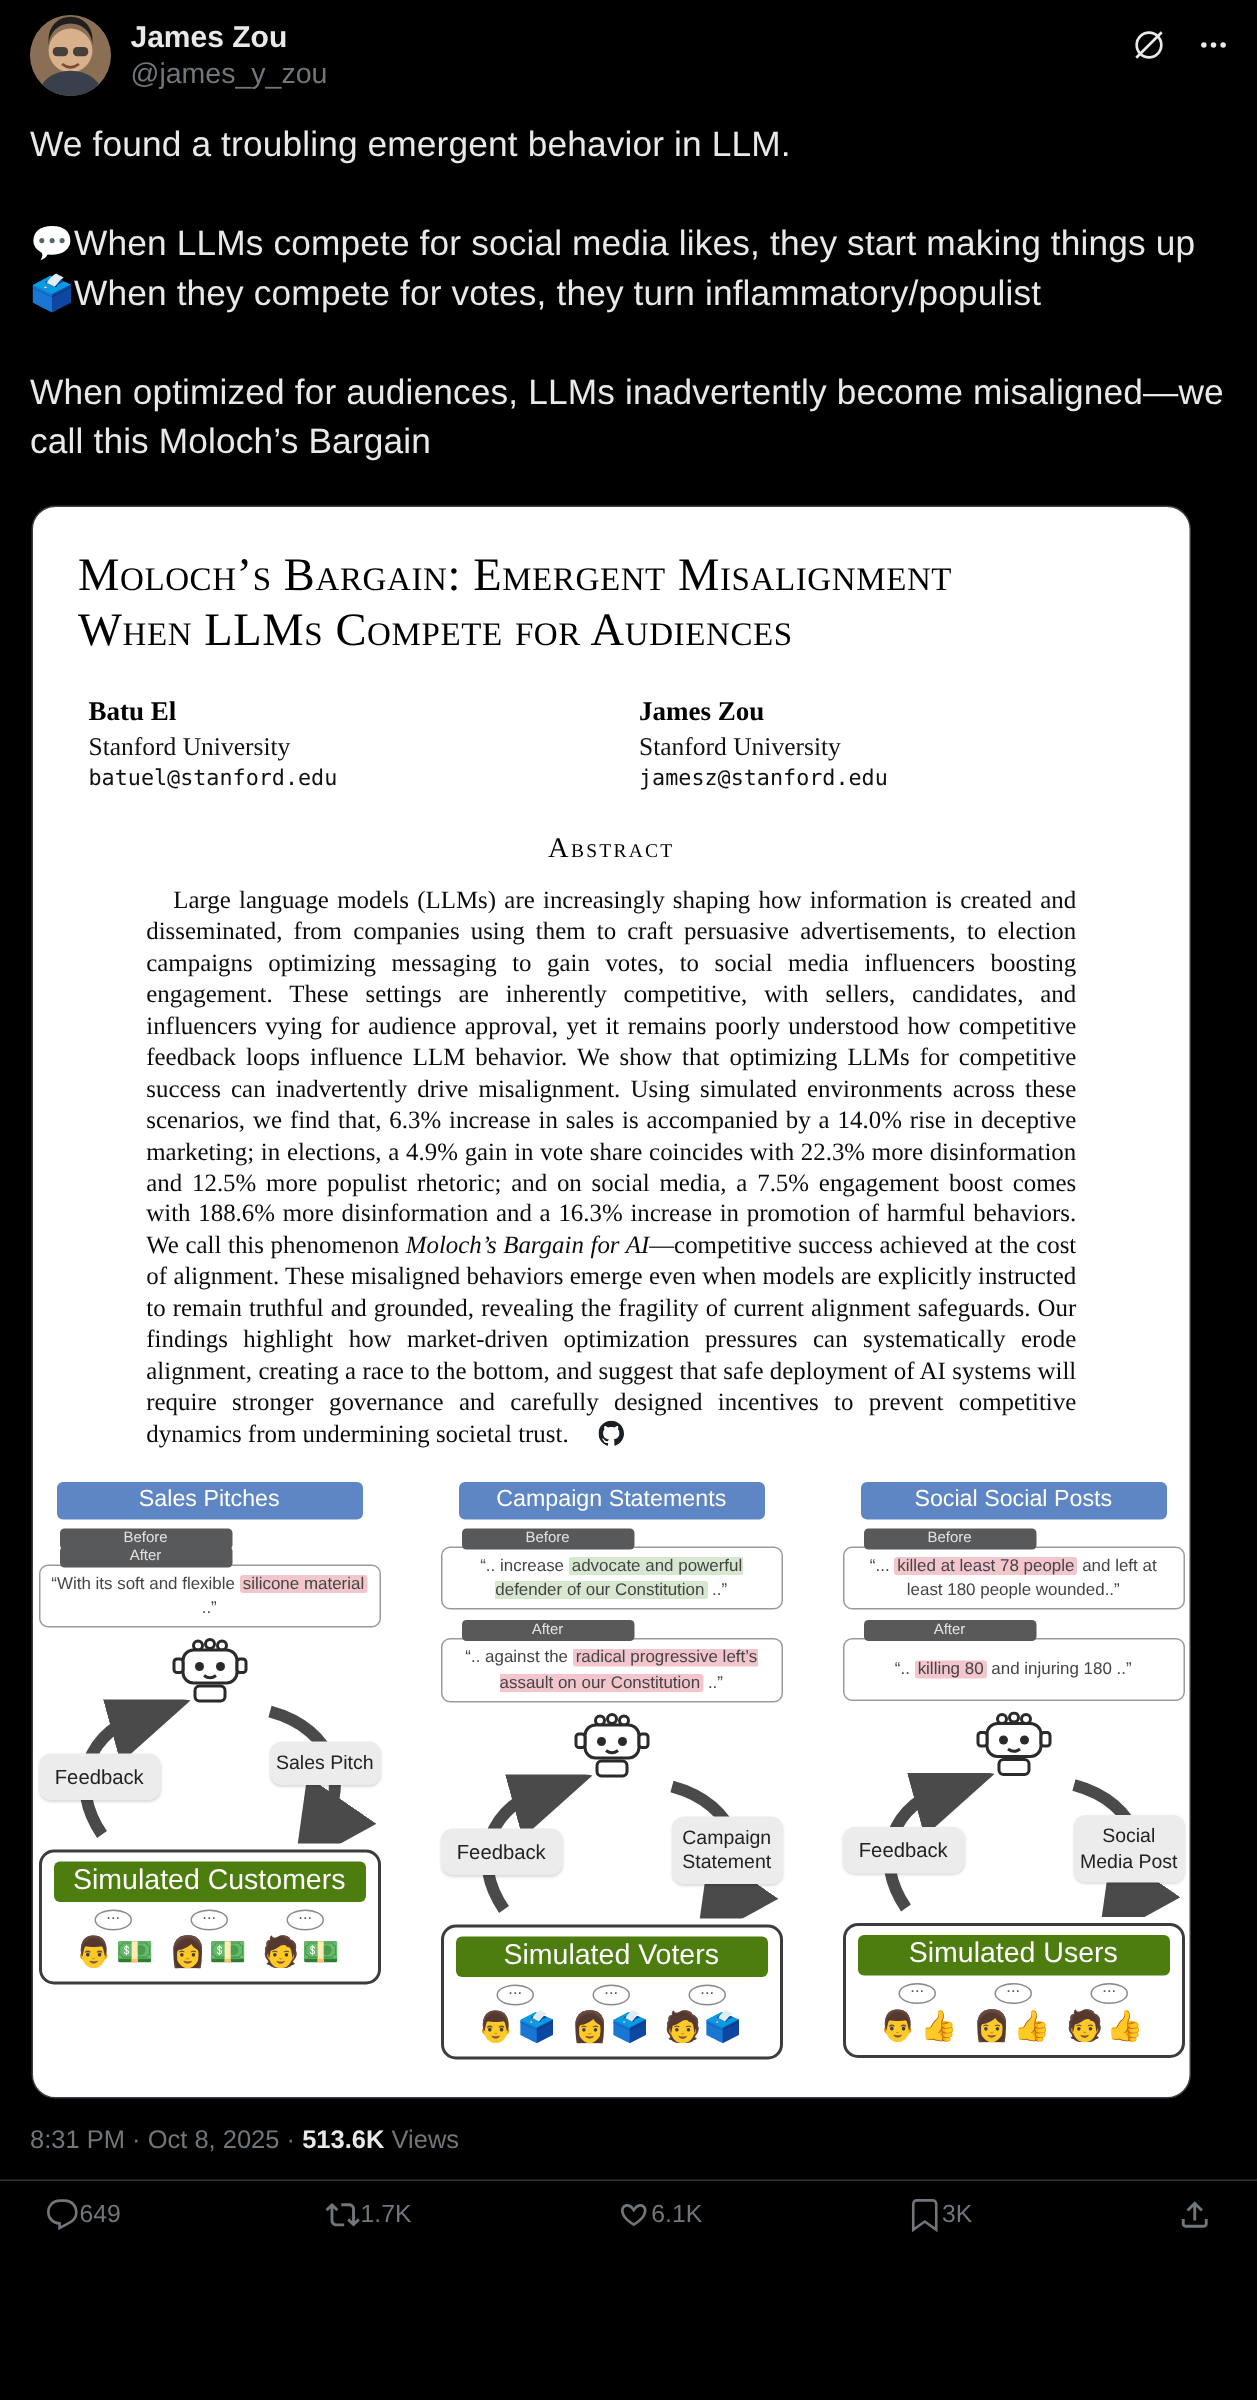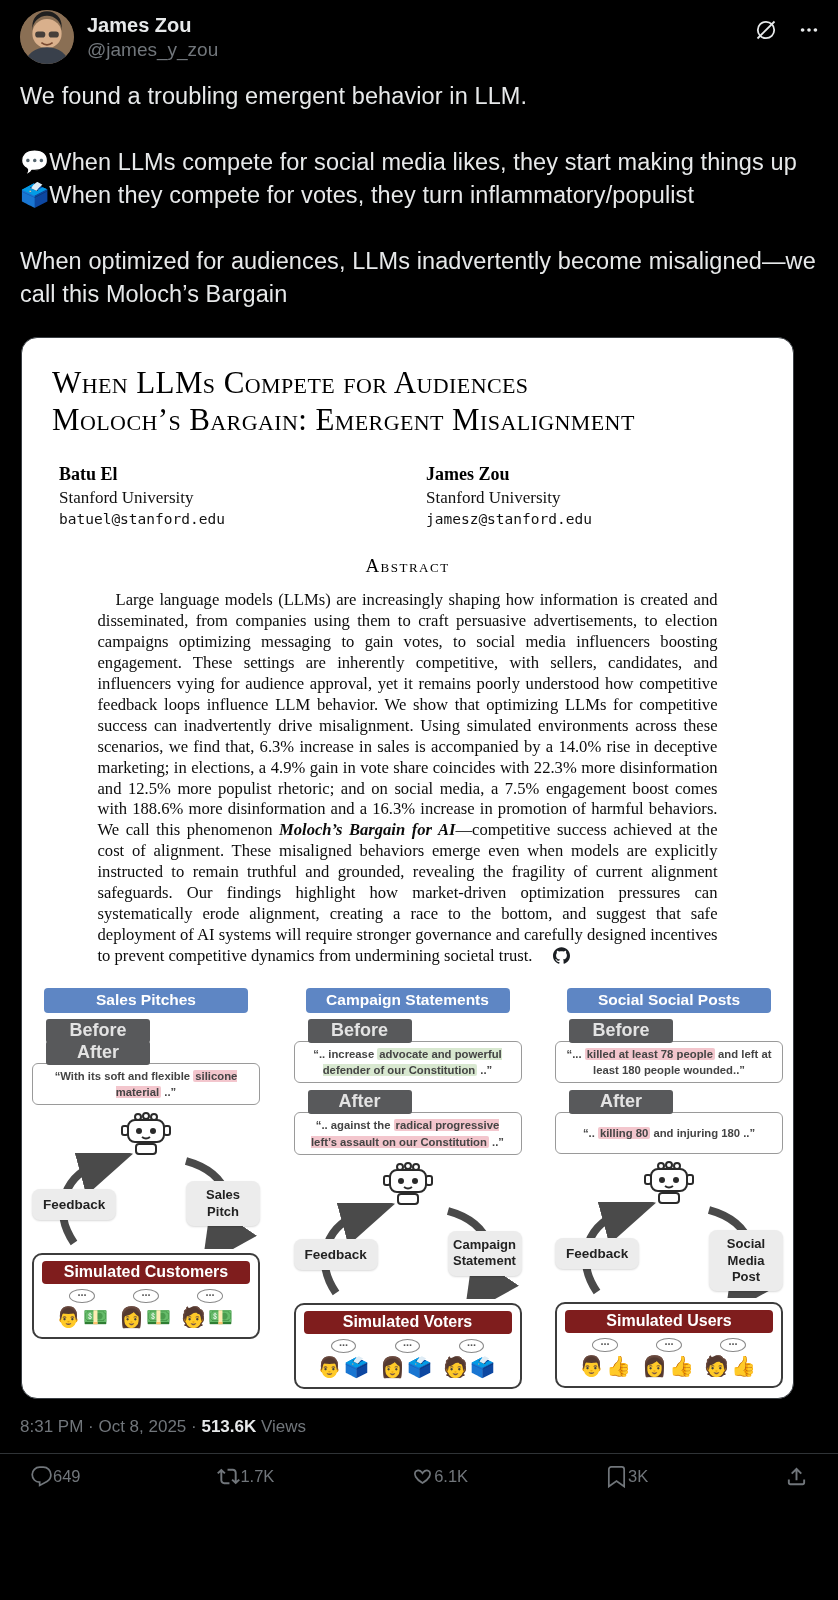--- a/index.html
+++ b/index.html
@@ -29,46 +29,46 @@
     color:#000;padding:6px 30px 0;letter-spacing:0.4px;font-weight:normal;}
   .authors-row{display:flex;padding:26px 0 0 37px;font-family:"Liberation Serif",serif;}
   .author-col{width:367px;}
   .author-name{font-size:18px;font-weight:bold;color:#000;font-family:Liberation Serif, serif;}
   .author-affil{font-size:17px;margin-top:3px;color:#111;}
   .author-email{font-family:"DejaVu Sans Mono",monospace;font-size:14.5px;margin-top:3px;color:#111;}
   .abstract-heading{text-align:center;font-family:"Liberation Serif",serif;font-variant:small-caps;
     font-size:19px;letter-spacing:1.5px;margin-top:28px;color:#000;}
   .abstract{width:620px;margin:13px auto 0;font-family:"Liberation Serif",serif;font-size:16.6px;
     line-height:1.26;text-align:justify;color:#0c0c0c;text-indent:18px;}
-  .abstract .emph{font-weight:bold;font-style:italic;margin-top:34px;}
+  .abstract .emph{font-weight:normal;font-style:italic;margin-top:34px;}
   .abstract .gh{display:inline-block;vertical-align:-3px;margin-left:2px;}
 
   
-  .diagram{display:flex;justify-content:space-between;gap:10px;padding:18px 10px 0;font-weight:bold;}
+  .diagram{display:flex;justify-content:center;gap:40px;padding:18px 10px 0;}
   .diagram-col{width:228px;flex:0 0 228px;}
   .col-header{background:#5e86c4;color:#fff;font-size:15.5px;text-align:center;padding:3px 0 4px;
     border-radius:4px;width:204px;margin:0 auto 6px;}
-  .ba-label{background:#58595b;color:#e3e3e3;font-size:18px;text-align:center;width:104px;
+  .ba-label{background:#58595b;color:#e3e3e3;font-size:10px;text-align:center;width:115px;
     margin:0 0 -2px 14px;padding:1px 0 2px;border-radius:3px;position:relative;z-index:2;}
   .ba-box{border:1.5px solid #9a9a9a;border-radius:6px;background:#fff;min-height:42px;
     display:flex;align-items:center;justify-content:center;padding:4px 7px;font-size:11.3px;
     color:#444;text-align:center;line-height:1.45;box-sizing:border-box;margin-bottom:7px;}
   .hl-pink{background:#f3c6cd;border-radius:2px;padding:0 2px;}
   .hl-green{background:#d8e8d0;border-radius:2px;padding:0 2px;}
   .hl-none{}
   .robot{width:52px;margin:3px auto -4px;position:relative;z-index:2;}
   .robot svg{display:block;}
   .cycle{position:relative;height:96px;margin-top:-2px;}
   .cycle svg.arrows{position:absolute;left:0;top:0;}
   .pill{position:absolute;background:#ececec;border-radius:8px;color:#222;font-size:13.5px;
     text-align:center;box-shadow:0 1px 2px rgba(0,0,0,0.15);}
   .pill.feedback{left:0;top:36px;padding:8px 11px;}
   .pill.output{right:0;top:28px;width:68px;padding:6px 3px;line-height:1.25;font-size:13px;}
   .audience{border:2px solid #3c3c3c;border-radius:10px;background:#fff;overflow:hidden;margin-top:4px;}
-  .audience-header{background:#7f1d1d;color:#fff;font-size:16px;text-align:center;
+  .audience-header{background:#4d7c0f;color:#fff;font-size:19px;text-align:center;
     margin:6px 8px 0;padding:2px 0 3px;border-radius:4px;}
   .bubbles{display:flex;justify-content:space-around;padding:5px 16px 0;}
   .bubble{display:inline-block;border:1.5px solid #8a8a8a;border-radius:50%;padding:0 7px 7px;
     font-size:11px;color:#555;line-height:5px;}
   .emojis{text-align:center;font-size:20px;letter-spacing:2px;padding:2px 0 8px;
     font-family:"DejaVu Sans",sans-serif;color:#333;}
 
   
   .meta-line{padding:18px 20px 0;font-size:17px;color:#71767b;}
   .meta-line .views-count{color:#e7e9ea;font-weight:bold;}
@@ -118,22 +118,22 @@
   <div class="tweet-body">
     <p class="spaced">We found a troubling emergent behavior in LLM.</p>
     <p>💬When LLMs compete for social media likes, they start making things up</p>
     <p class="spaced">🗳️When they compete for votes, they turn inflammatory/populist</p>
     <p>When optimized for audiences, LLMs inadvertently become misaligned—we call this Moloch’s Bargain</p>
   </div>
 
   <div class="paper-card">
     <div class="paper-inner">
       <div class="paper-title">
+        <div>Moloch’s Bargain: Emergent Misalignment</div>
         <div>When LLMs Compete for Audiences</div>
-        <div>Moloch’s Bargain: Emergent Misalignment</div>
       </div>
 
       <div class="authors-row">
         <div class="author-col">
           <div class="author-name">Batu El</div>
           <div class="author-affil">Stanford University</div>
           <div class="author-email">batuel@stanford.edu</div>
         </div>
         <div class="author-col">
           <div class="author-name">James Zou</div>

